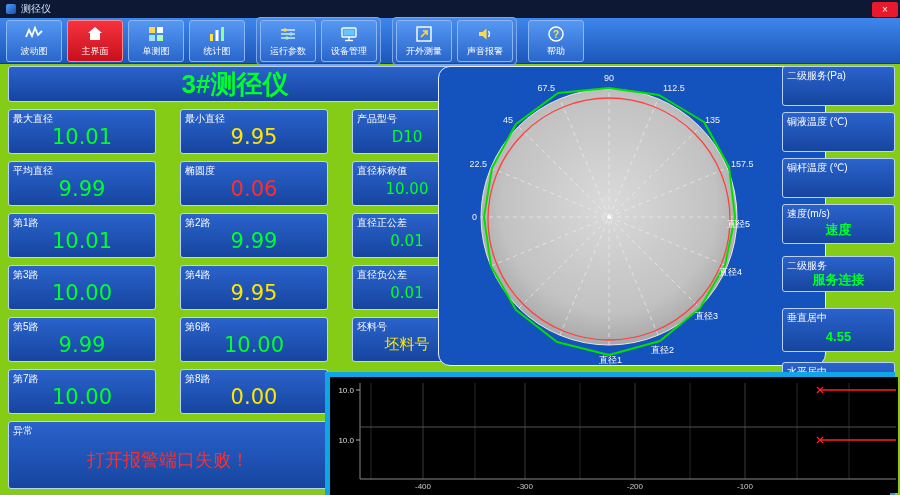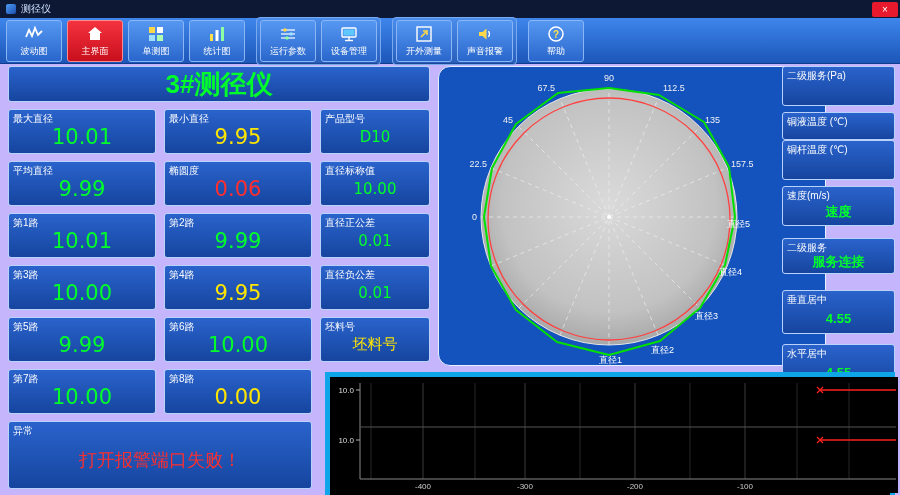--- a/index.html
+++ b/index.html
@@ -1,35 +1,35 @@
 <!DOCTYPE html>
 <html><head>
 <meta charset="utf-8">
 <style>
   html,body{margin:0;padding:0;}
   body{font-family:"Liberation Sans","DejaVu Sans",sans-serif;}
-  .app{position:relative;width:900px;height:495px;overflow:hidden;background:#c4b5fd;}
+  .app{position:relative;width:900px;height:495px;overflow:hidden;background:#84cc16;}
 
   
   .titlebar{position:absolute;left:0;top:0;width:900px;height:18px;background:#0c1834;display:flex;align-items:center;padding:0 0 0 6px;box-sizing:border-box;}
   .app-icon{width:10px;height:10px;border-radius:2px;background:linear-gradient(135deg,#4f9bf5,#1a4fae);display:inline-block;}
   .app-title{font-size:10px;color:#cfe0ff;margin-left:5px;}
   .win-close{margin-left:auto;width:26px;height:15px;background:#e8192c;color:#fff;font-size:10px;display:flex;align-items:center;justify-content:center;cursor:pointer;margin-right:2px;border-radius:2px;}
 
   
   .toolbar{position:absolute;left:0;top:18px;width:900px;height:46px;background:linear-gradient(180deg,#3e86ec,#1c56b8);border-bottom:1px solid #0f3c8e;display:flex;align-items:center;padding:0 6px;box-sizing:border-box;gap:5px;}
   .tb-btn{display:flex;flex-direction:column;align-items:center;justify-content:center;gap:1px;width:54px;height:40px;background:linear-gradient(180deg,#5598f2,#2a66cc);border:1px solid #8ab6f6;border-radius:3px;cursor:pointer;flex:0 0 auto;}
   .tb-btn.red{background:linear-gradient(180deg,#f5333f,#c80f1c);border-color:#ff8a8a;}
   .tb-icon{height:20px;display:flex;align-items:center;justify-content:center;}
   .tb-label{font-size:9px;color:#fff;white-space:nowrap;}
   .tb-group{display:flex;gap:5px;padding:2px 3px;border:1px solid #79aaf0;border-radius:4px;background:rgba(255,255,255,0.06);margin-left:6px;flex:0 0 auto;}
   .tb-help{margin-left:6px;}
 
   
-  .left-grid{position:absolute;left:8px;top:66px;display:grid;grid-template-columns:148px 148px 110px;grid-template-rows:36px repeat(6,45px) 68px;gap:7px 8px;text-align:center;}
+  .left-grid{position:absolute;left:8px;top:66px;display:grid;grid-template-columns:148px 148px 110px;grid-template-rows:36px repeat(6,45px) 68px;gap:7px 24px;text-align:center;}
   .cell{position:relative;background:linear-gradient(180deg,#2a63cc,#16459f);border:1px solid #b9d2fa;border-radius:3px;box-sizing:border-box;}
   .cell-label{position:absolute;left:4px;top:2px;font-size:10px;color:#ffffff;white-space:nowrap;}
   .cell-value{position:absolute;left:0;right:0;top:10px;bottom:0;display:flex;align-items:center;justify-content:center;font-size:21px;font-weight:normal;font-family:"DejaVu Sans",sans-serif;}
   .c3 .cell-value{font-size:15px;}
   .green{color:#00ff2a;} .yellow{color:#ffe600;} .red{color:#ff2e2e;}
   .title-cell{grid-column:1/-1;display:flex;align-items:center;justify-content:center;}
   .main-title{color:#00ff2a;font-size:26px;font-weight:bold;}
   .alarm{grid-column:1/3;}
   .alarm .cell-value{font-size:18px;}
 
@@ -282,21 +282,21 @@
         <text x="288" y="160">直径5</text>
       </g>
     </svg>
   </div>
 
   <div class="right-panel">
     <div class="rp-box" style="height:40px;margin-bottom:6px;">
         <span class="cell-label">二级服务(Pa)</span>
         <span class="rp-value green"></span>
       </div>
-    <div class="rp-box" style="height:28px;">
+    <div class="rp-box" style="height:40px;margin-bottom:6px;">
         <span class="cell-label">铜液温度 (℃)</span>
         <span class="rp-value green"></span>
       </div>
     <div class="rp-box" style="height:40px;margin-bottom:6px;text-align:center;">
         <span class="cell-label">铜杆温度 (℃)</span>
         <span class="rp-value green"></span>
       </div>
     <div class="rp-box" style="height:40px;margin-bottom:12px;padding-left:20px;">
         <span class="cell-label">速度(m/s)</span>
         <span class="rp-value green">速度</span>

